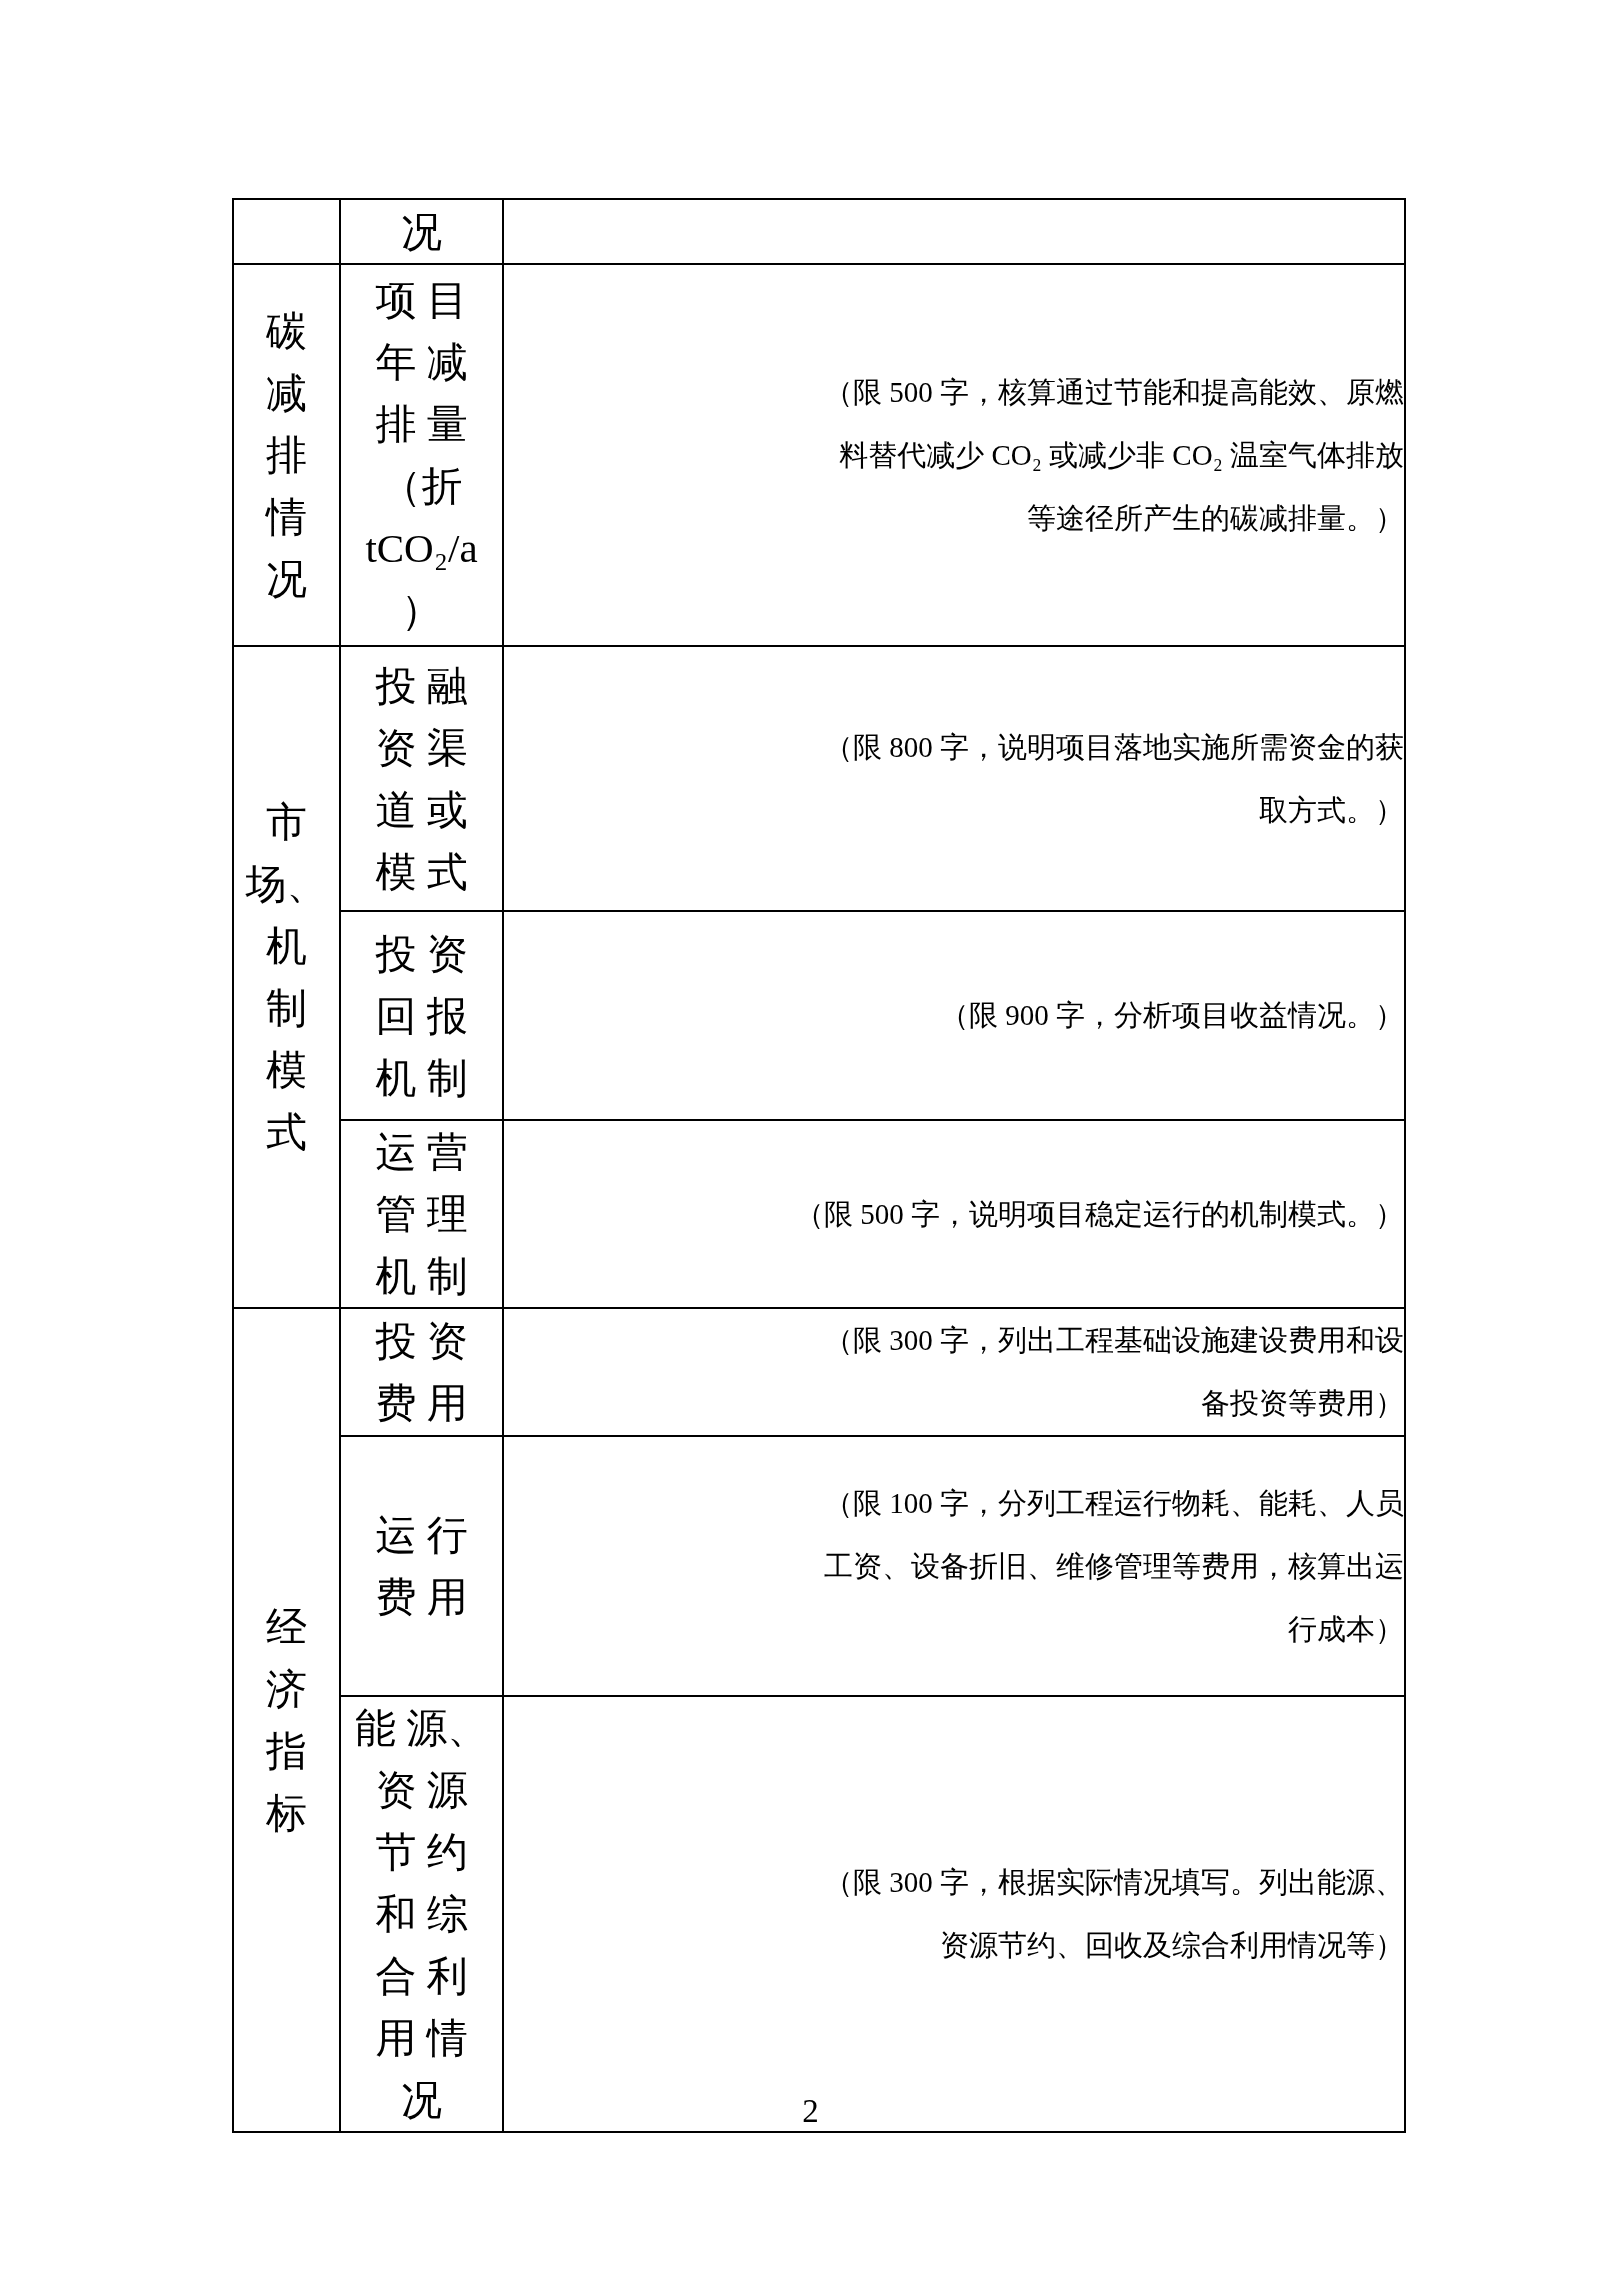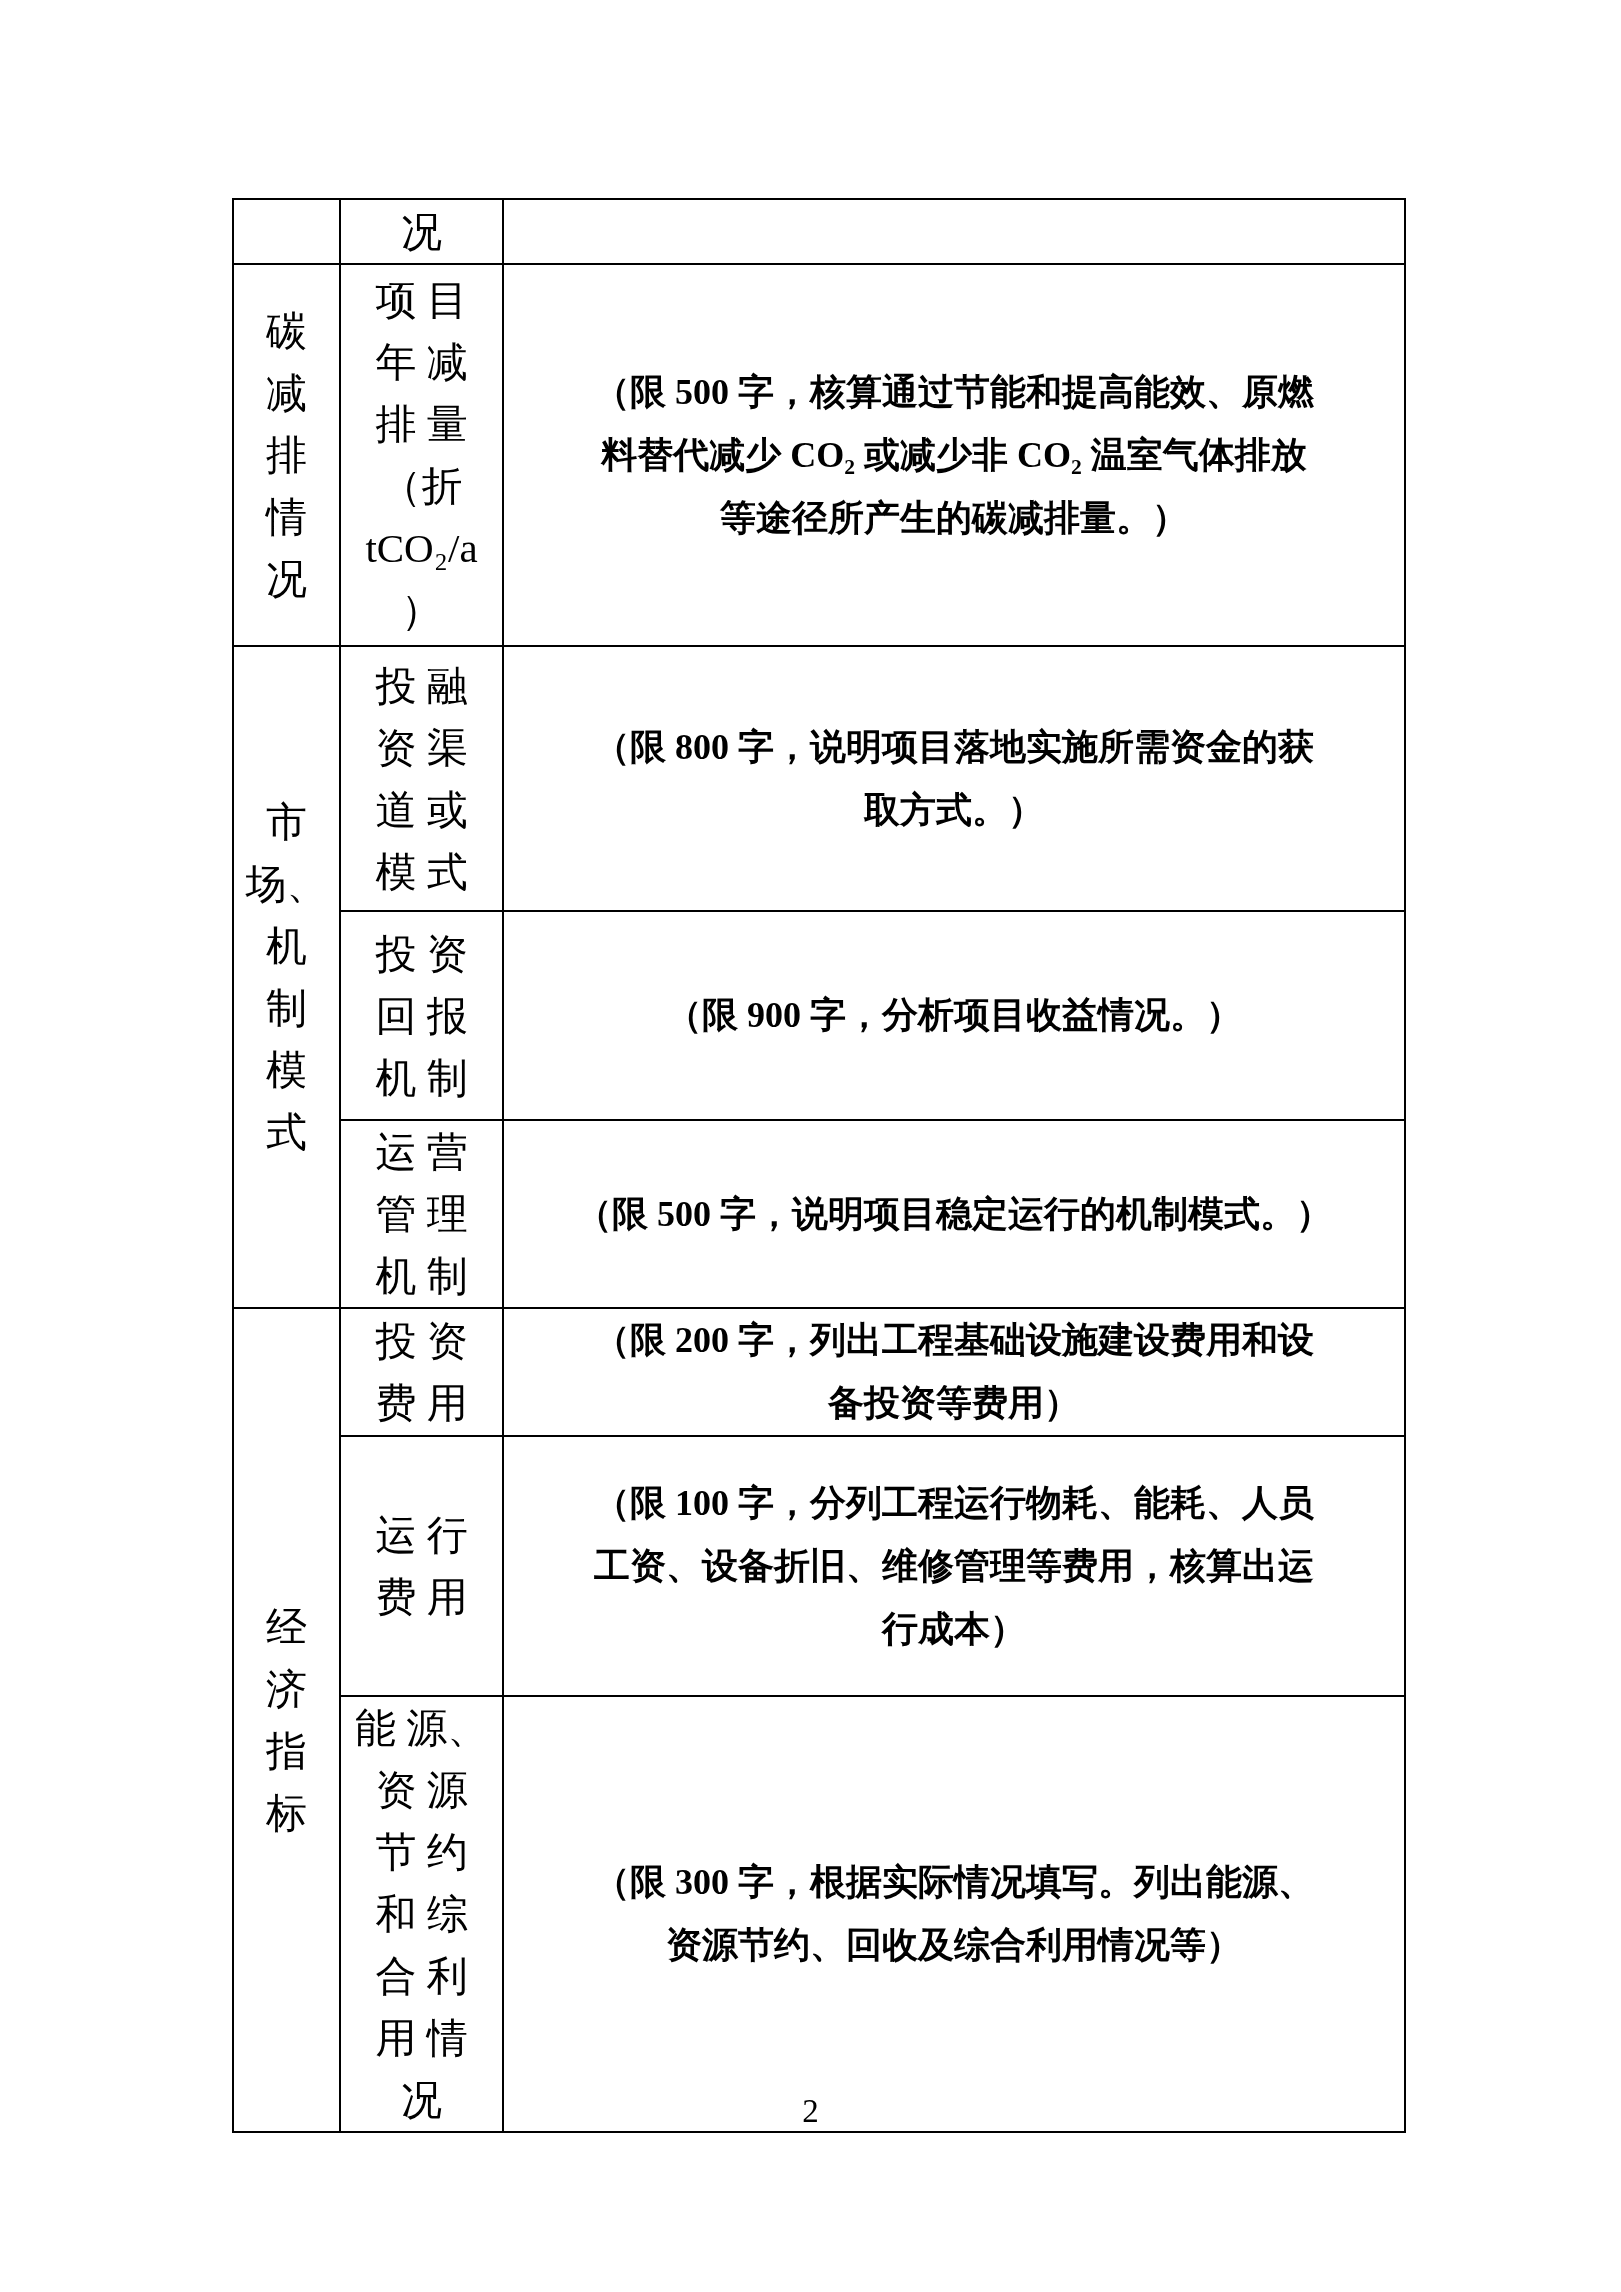--- a/index.html
+++ b/index.html
@@ -42,26 +42,25 @@
   tr.r7 { height: 260px; }
   tr.r8 { height: 354px; }
   td.cell-cat,
   td.cell-item {
     font-size: 41px;
     line-height: 62px;
     text-align: center;
     white-space: pre-line;
   }
   td.cell-content {
-    font-size: 36px;
+    font-size: 29px;
     line-height: 63px;
-    text-align: center;
+    text-align: right;
     white-space: pre-line;
     padding: 3.9px 13.7px 3.9px 21.6px;
-    font-weight: bold;
   }
   .page-number {
     position: absolute;
     top: 2092px;
     left: 0;
     width: 100%;
     text-align: center;
     font-size: 33px;
     line-height: 39px;
   }
@@ -131,21 +130,21 @@
       <td class="cell-content">（限 500 字，说明项目稳定运行的机制模式。）</td>
     </tr>
 
     <tr class="r6">
       <td class="cell-cat" rowspan="3">经
 济
 指
 标</td>
       <td class="cell-item">投 资
 费 用</td>
-      <td class="cell-content">（限 200 字，列出工程基础设施建设费用和设
+      <td class="cell-content">（限 300 字，列出工程基础设施建设费用和设
 备投资等费用）</td>
     </tr>
 
     <tr class="r7">
       <td class="cell-item">运 行
 费 用</td>
       <td class="cell-content">（限 100 字，分列工程运行物耗、能耗、人员
 工资、设备折旧、维修管理等费用，核算出运
 行成本）</td>
     </tr>

